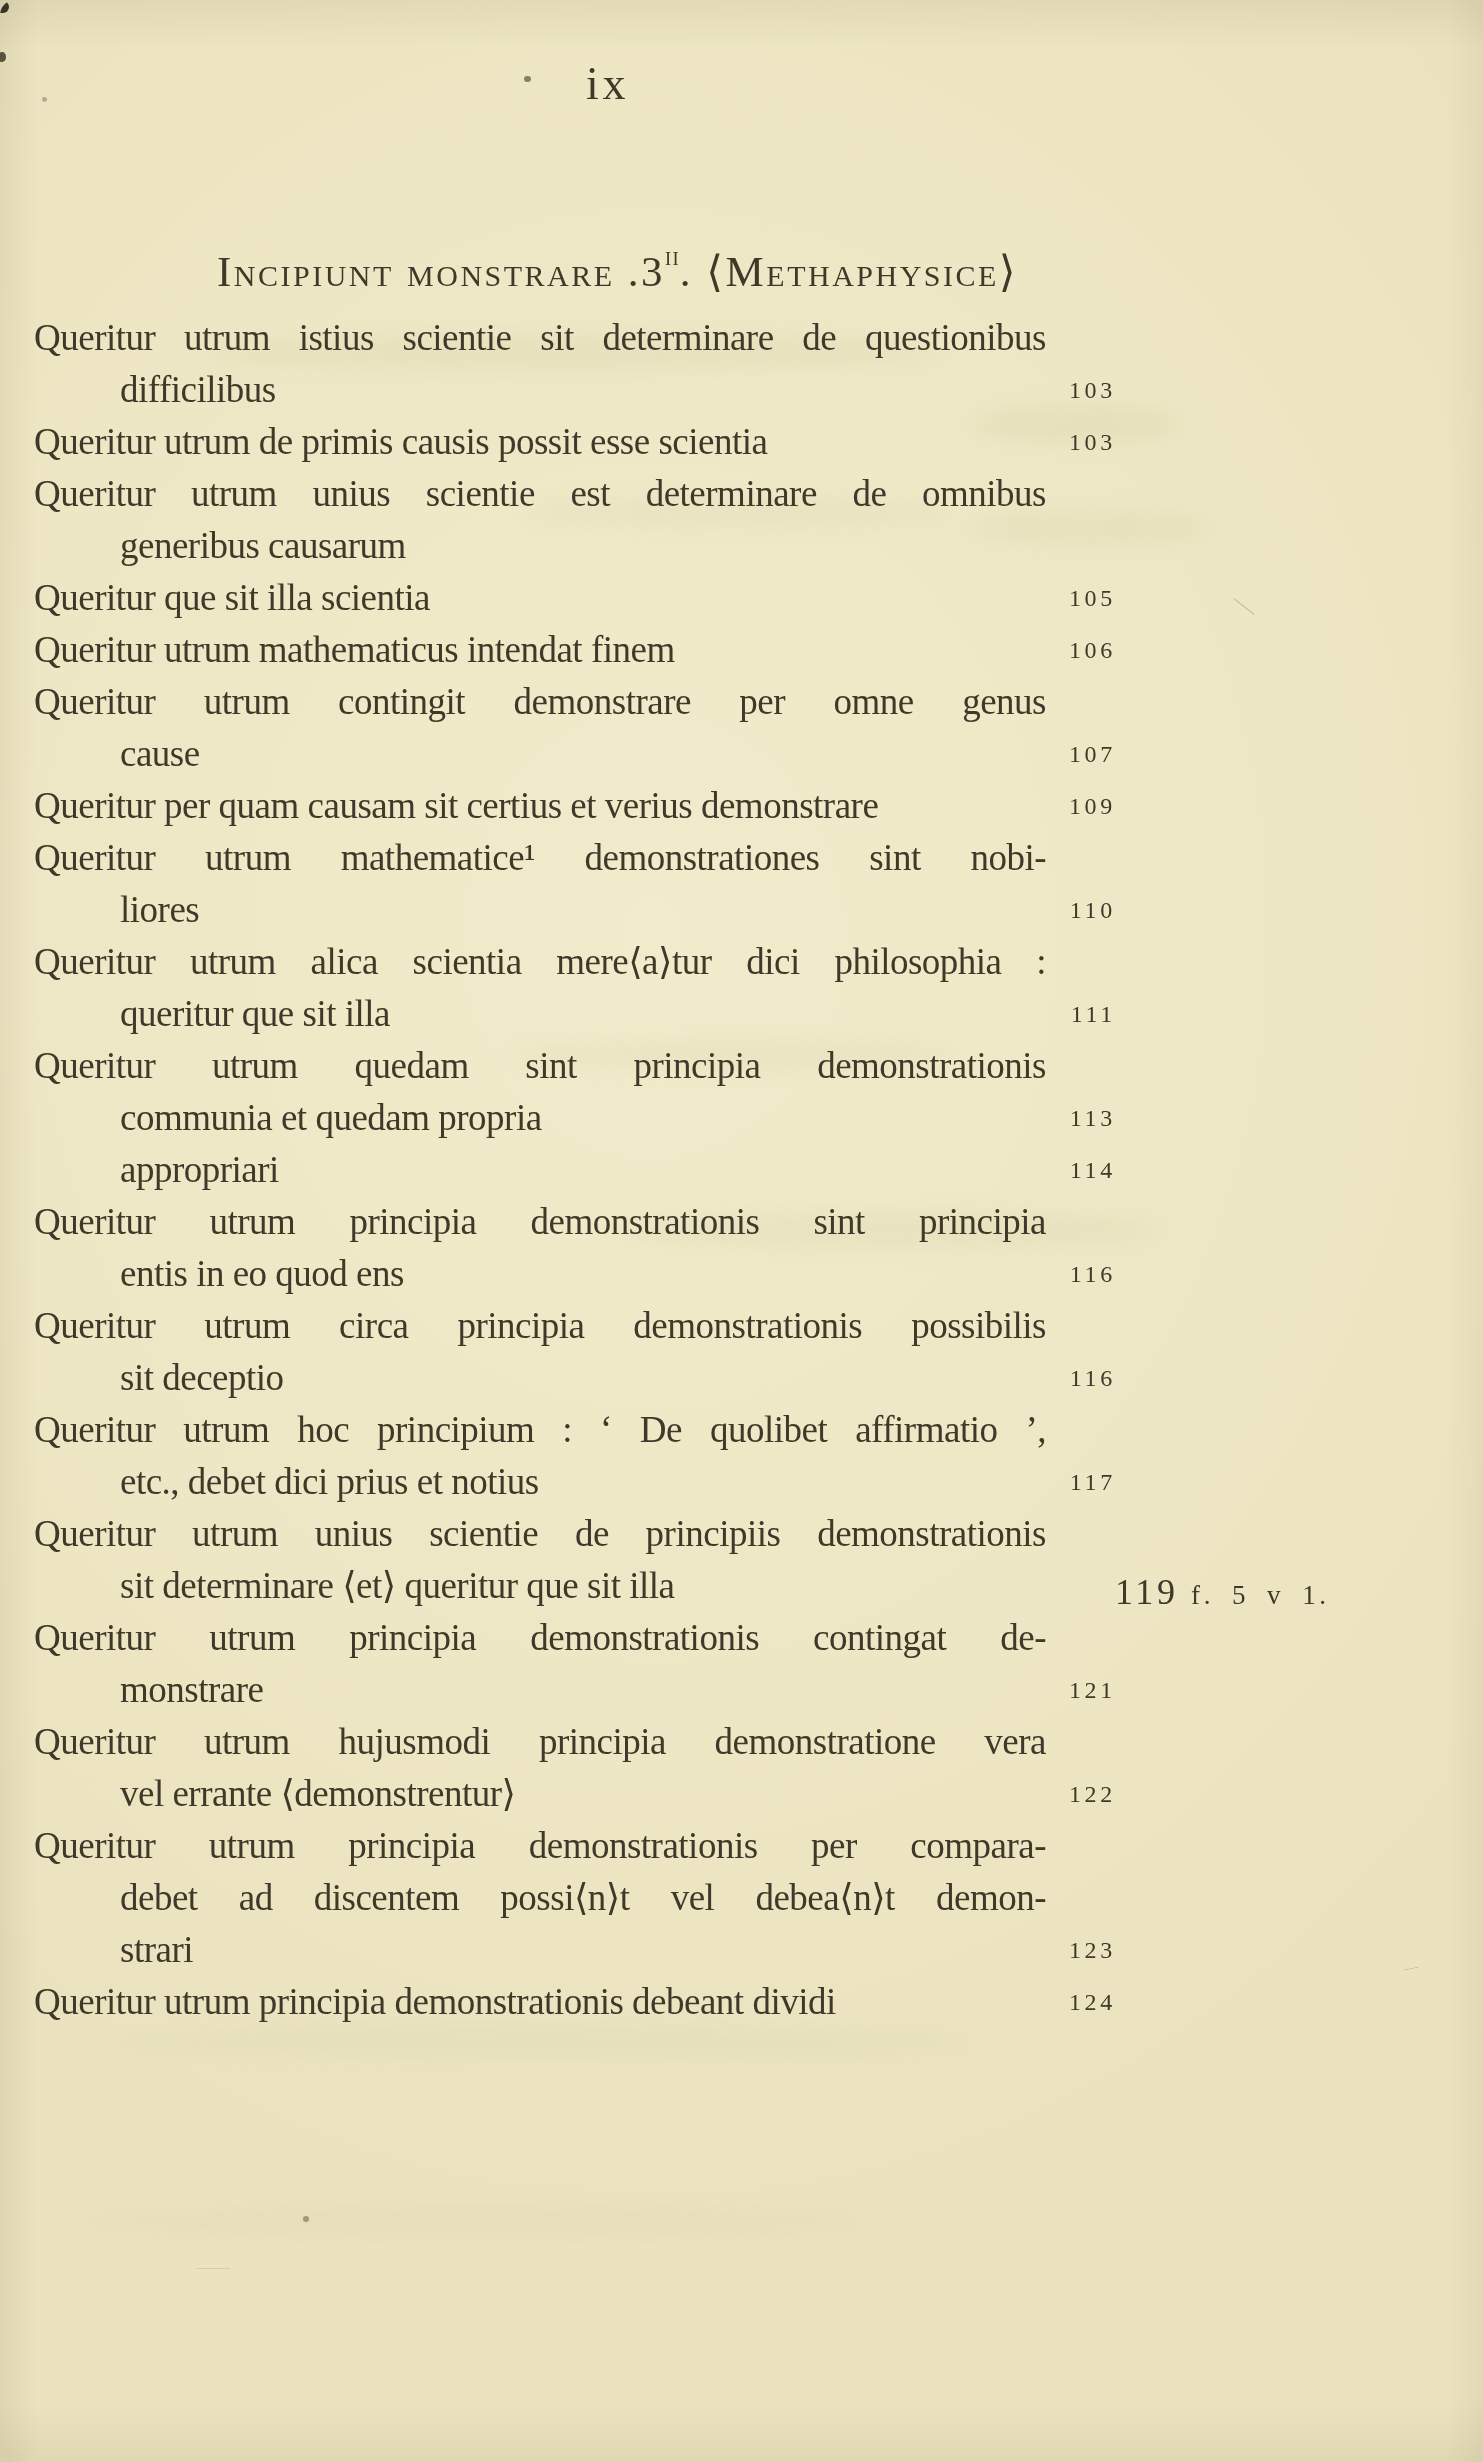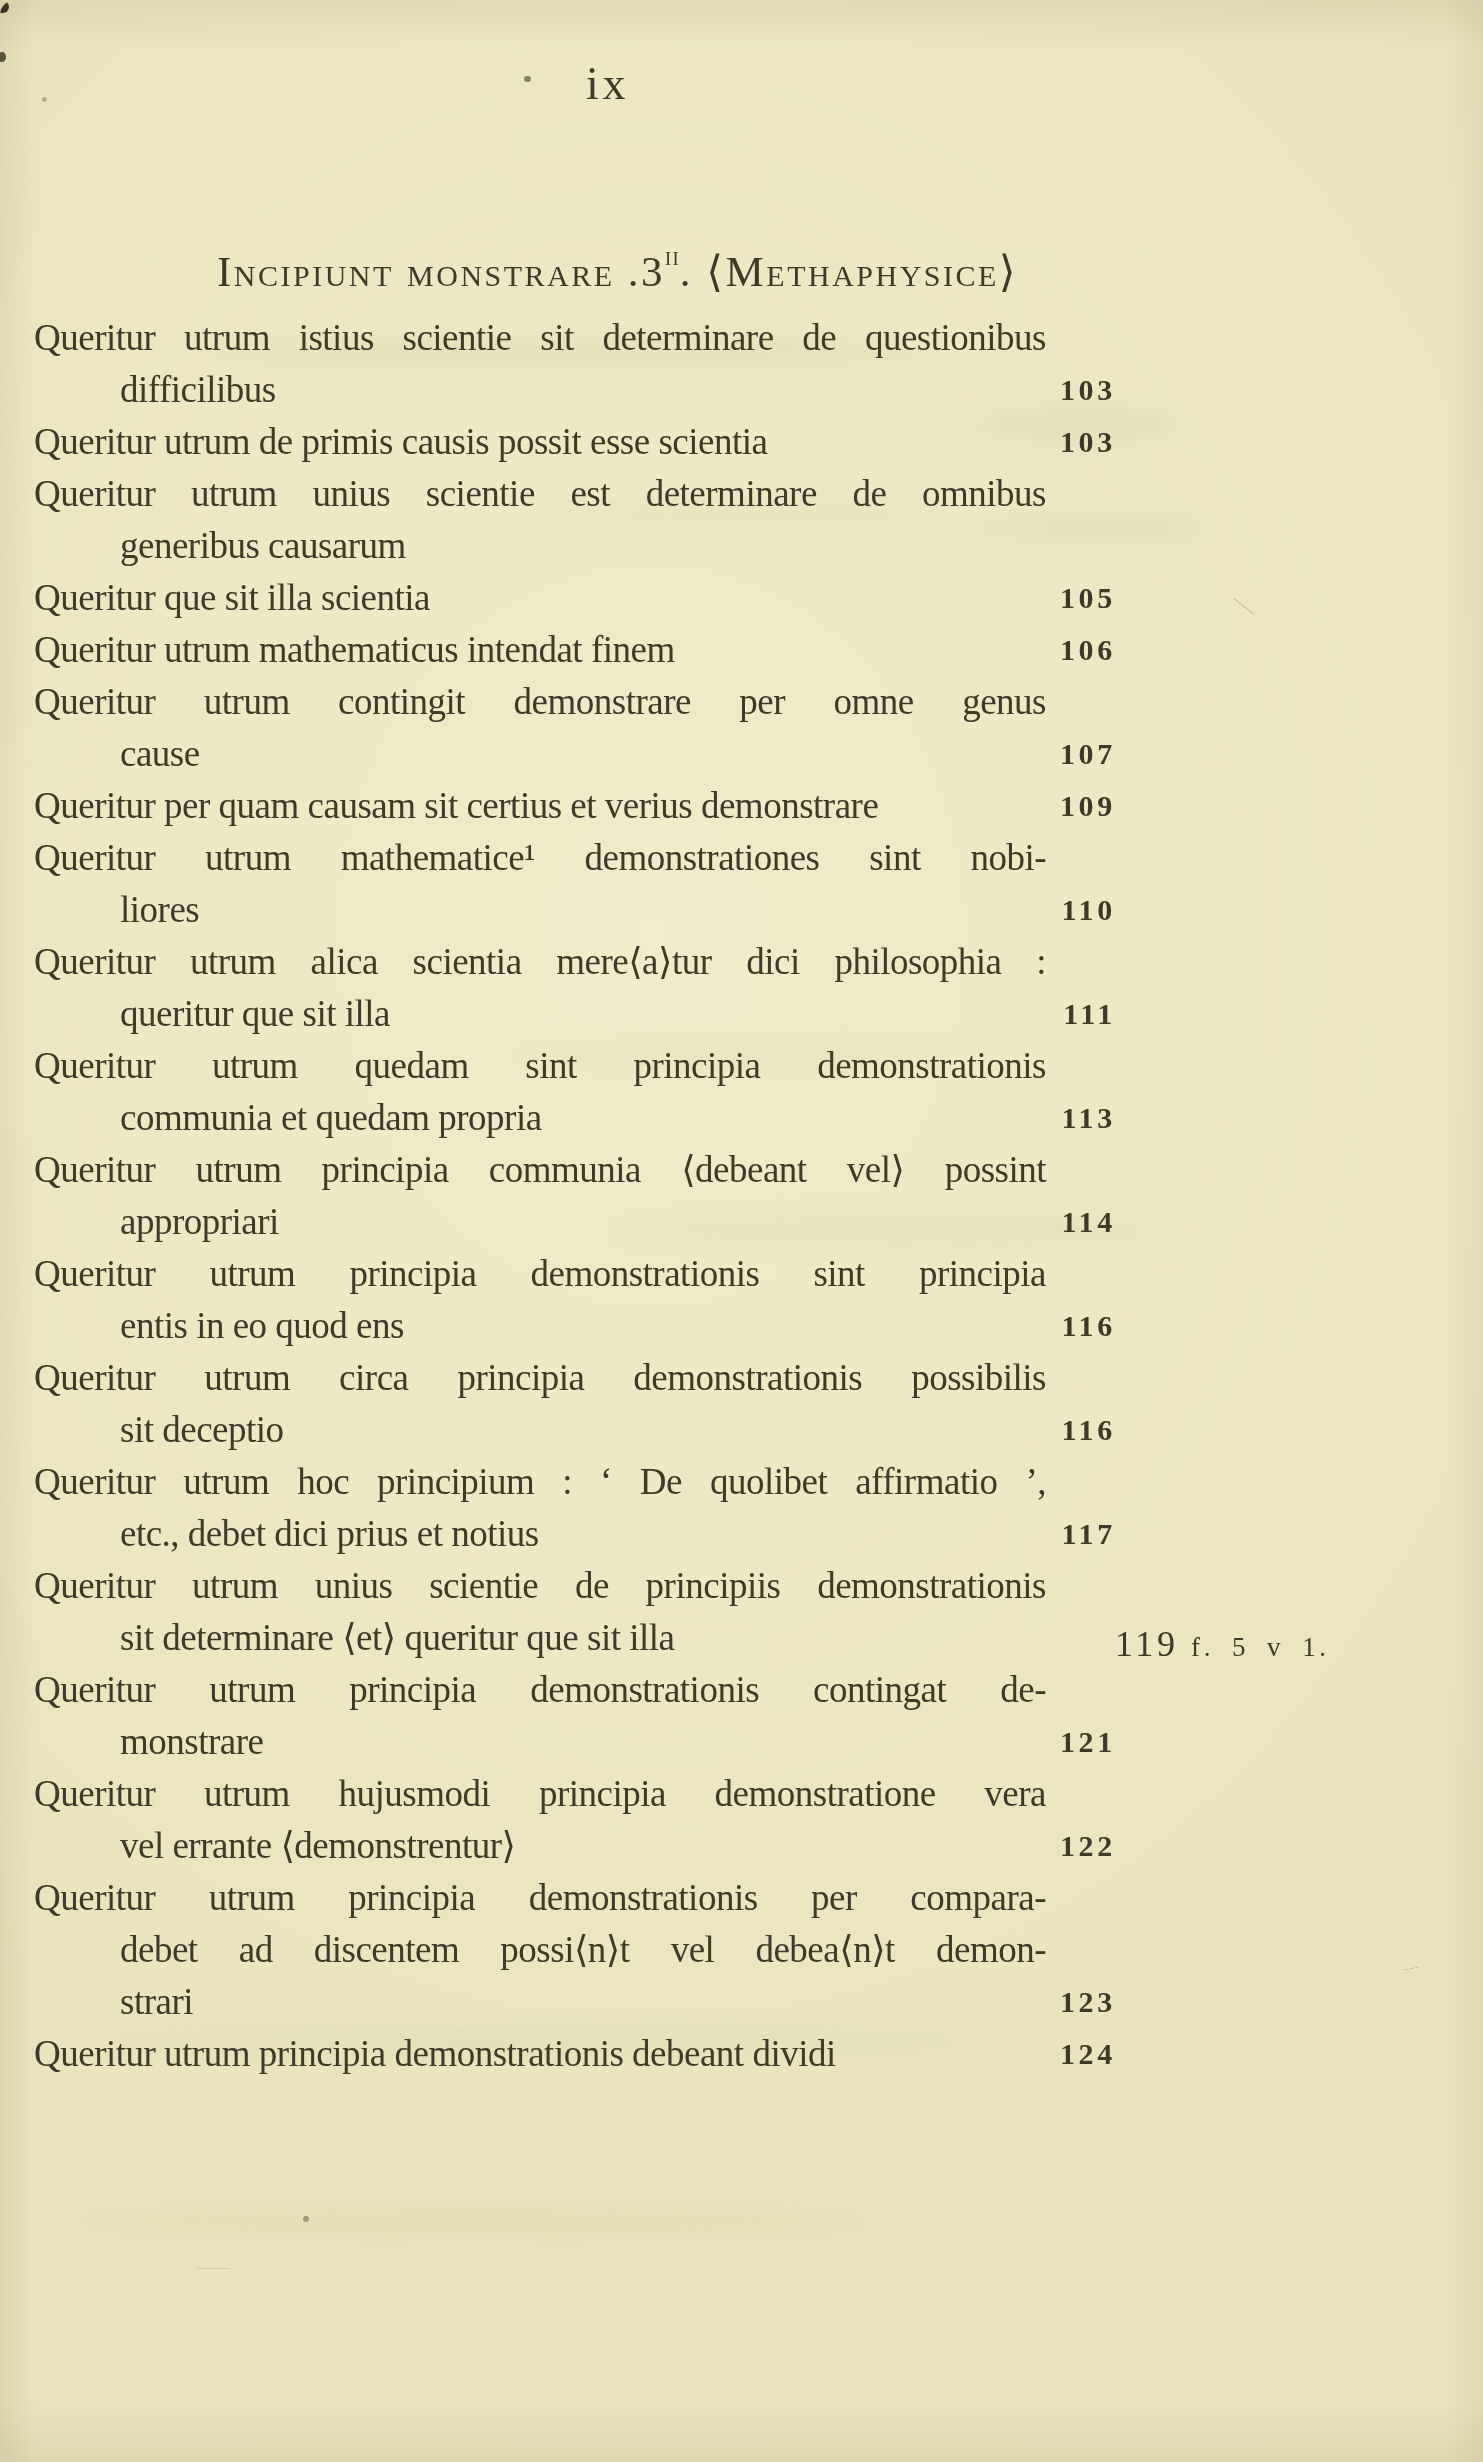--- a/index.html
+++ b/index.html
@@ -36,21 +36,21 @@
     position:absolute;left:34px;top:312px;width:1082px;
     font-size:37px;letter-spacing:-0.5px;
   }
   .line{position:relative;height:52px;line-height:52px;}
   .line .t{display:block;width:1012px;}
   .line.just .t{text-align:justify;text-align-last:justify;}
   .line.ind .t{padding-left:86px;width:926px;}
   .line.gap{}
   .pg{
     position:absolute;right:0;top:0;
-    font-size:30px;letter-spacing:3.7px;line-height:52px;font-weight:bold;
+    font-size:24px;letter-spacing:3.7px;line-height:52px;
   }
   .pgx{
     position:absolute;left:1081px;top:0;white-space:nowrap;line-height:52px;margin-top:6px;
   }
   .pgx .num{font-size:36px;letter-spacing:3.7px;}
   .mn{font-size:27px;letter-spacing:3.7px;word-spacing:7.4px;margin-left:12.3px;}
   
   .footnote{
     position:absolute;left:0;top:2191px;width:1219px;
     text-align:center;font-size:32px;letter-spacing:0.1px;
@@ -140,23 +140,20 @@
         <span class="t">queritur que sit illa</span>
         <span class="pg">111</span>
       </div>
     <div class="line just gap">
         <span class="t">Queritur utrum quedam sint principia demonstrationis</span>
       </div>
     <div class="line ind">
         <span class="t">communia et quedam propria</span>
         <span class="pg">113</span>
       </div>
-    <div class="line just">
-        <span class="t">Queritur utrum principia communia ⟨debeant vel⟩ possint</span>
-      </div>
     <div class="line ind">
         <span class="t">appropriari</span>
         <span class="pg">114</span>
       </div>
     <div class="line just">
         <span class="t">Queritur utrum principia demonstrationis sint principia</span>
       </div>
     <div class="line ind">
         <span class="t">entis in eo quod ens</span>
         <span class="pg">116</span>

